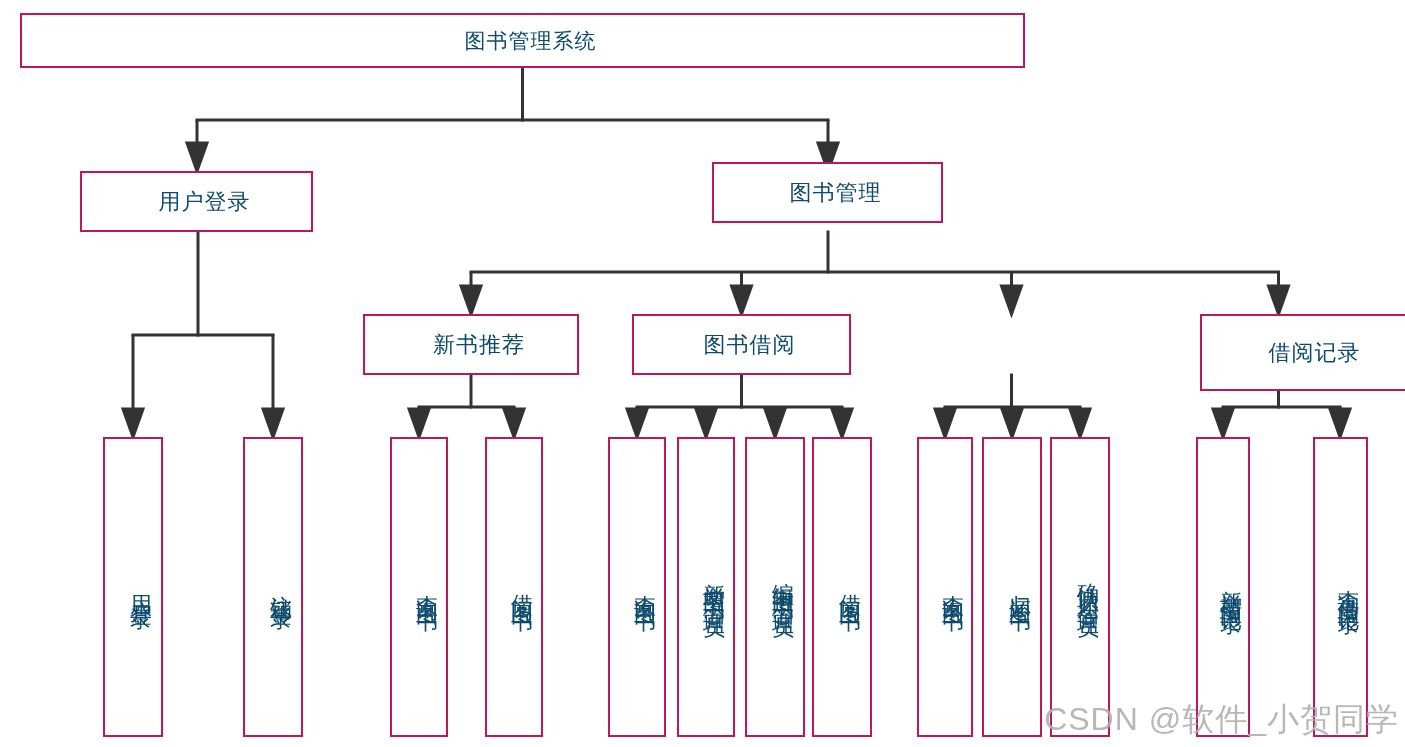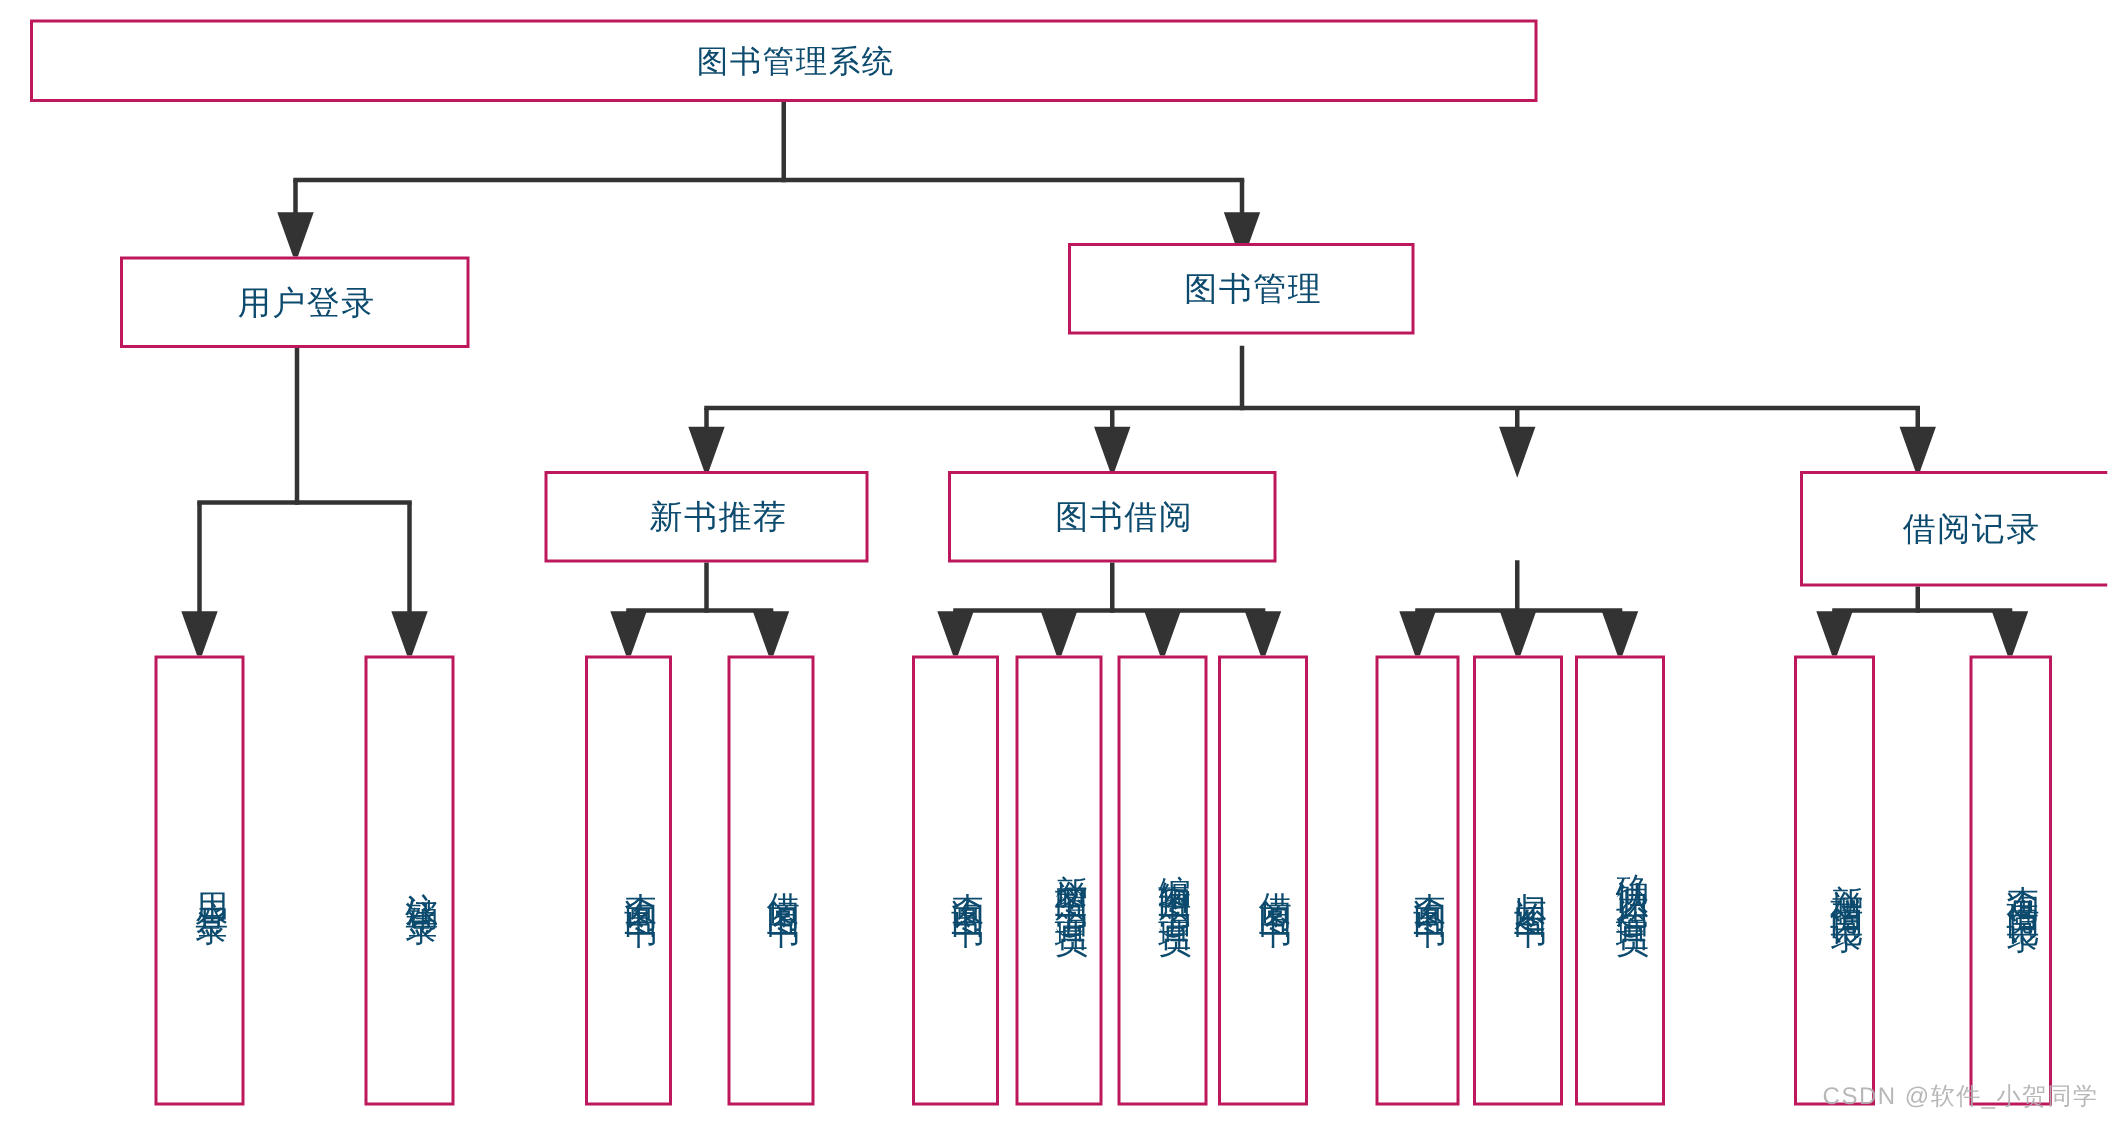--- a/index.html
+++ b/index.html
@@ -41,21 +41,21 @@
     writing-mode: vertical-rl;
     text-orientation: mixed;
     letter-spacing: 5px;
     line-height: 1.1;
     white-space: nowrap;
   }
   .watermark {
     position: absolute;
     right: 6px;
     bottom: 5px;
-    font-size: 16px;
+    font-size: 32px;
     color: #b0b0b0;
     opacity: 0.9;
     letter-spacing: 1px;
     pointer-events: none;
   }
 </style>
 </head>
 <body>
 
 <div id="canvas">

